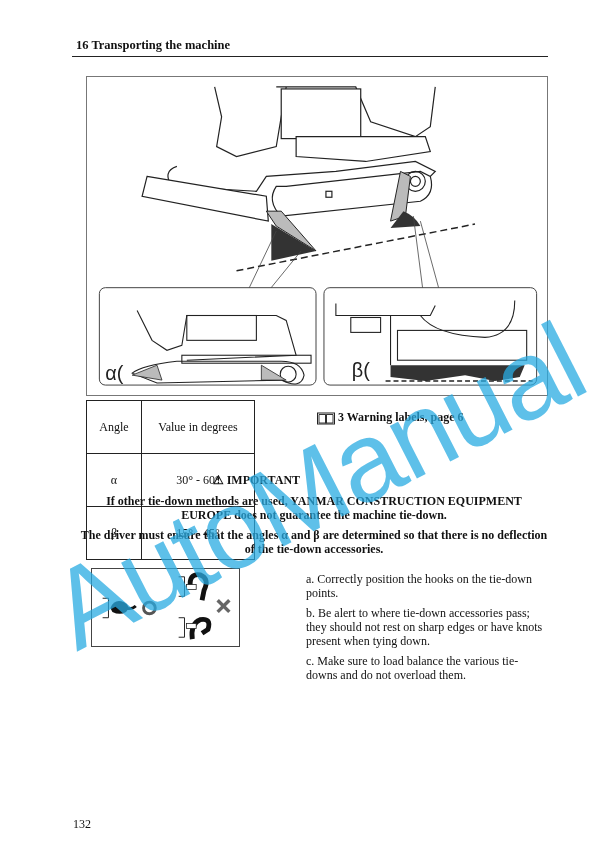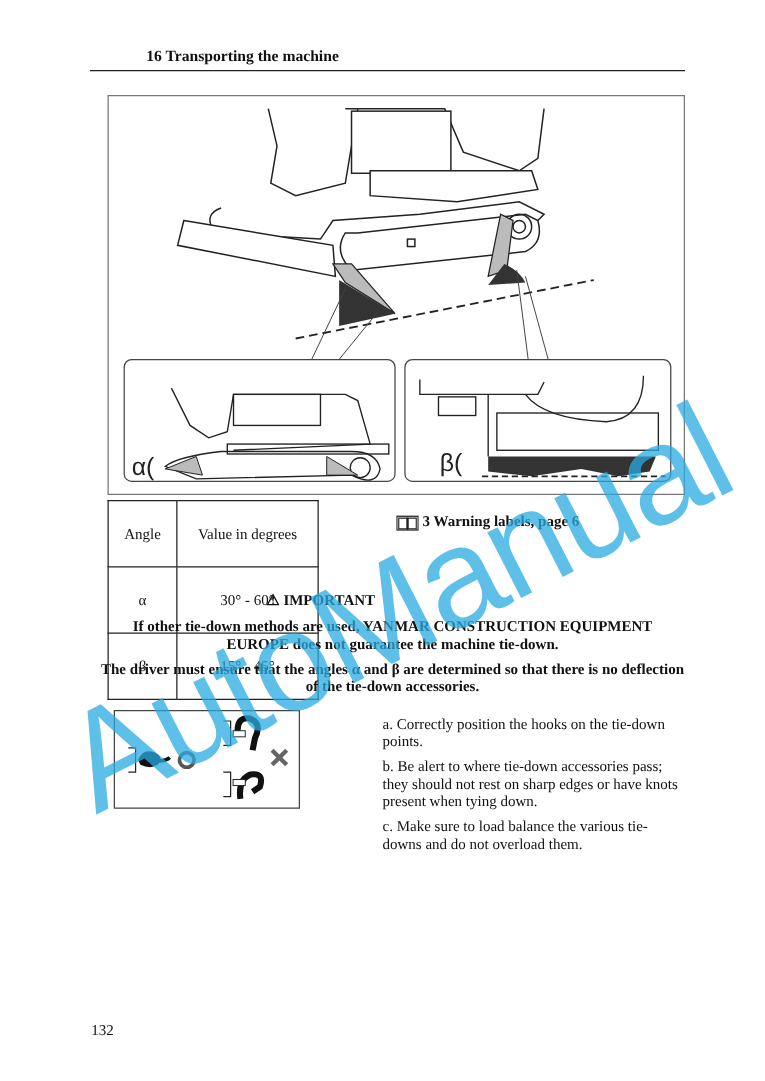--- a/index.html
+++ b/index.html
@@ -1,17 +1,17 @@
 <!DOCTYPE html>
 <html><head>
 <meta charset="utf-8">
 <style>
   html, body { margin: 0; padding: 0; background: #ffffff; }
   body { width: 612px; height: 865px; position: relative; overflow: hidden; font-family: "Liberation Serif", serif; color: #111; }
-  .header { position: absolute; left: 76px; top: 38px; font-size: 12.5px; font-weight: bold; margin-left: 41px; }
+  .header { position: absolute; left: 76px; top: 38px; font-size: 12.5px; font-weight: bold; }
   .header-rule { position: absolute; left: 72px; top: 56px; width: 476px; height: 1px; background: #222; }
   .figure { position: absolute; left: 86px; top: 76px; width: 462px; height: 320px; border: 1px solid #777; box-sizing: border-box; }
   .figure svg { width: 100%; height: 100%; display: block; }
   table.angles { position: absolute; left: 86px; top: 400px; border-collapse: collapse; font-size: 12px; }
   table.angles td, table.angles th { border: 1px solid #222; padding: 18px 8px; text-align: center; font-weight: normal; height: 16px; }
   table.angles th:first-child, table.angles td:first-child { width: 38px; }
   table.angles th:last-child, table.angles td:last-child { width: 96px; }
   .xref { position: absolute; left: 317px; top: 410px; font-size: 12px; font-weight: bold; display: flex; align-items: flex-end; gap: 3px; }
   .important-title { position: absolute; left: 0; width: 513px; top: 473px; text-align: center; font-size: 12px; font-weight: bold; }
   .important-p { position: absolute; left: 80px; width: 468px; text-align: center; font-size: 12px; font-weight: bold; line-height: 14px; }

